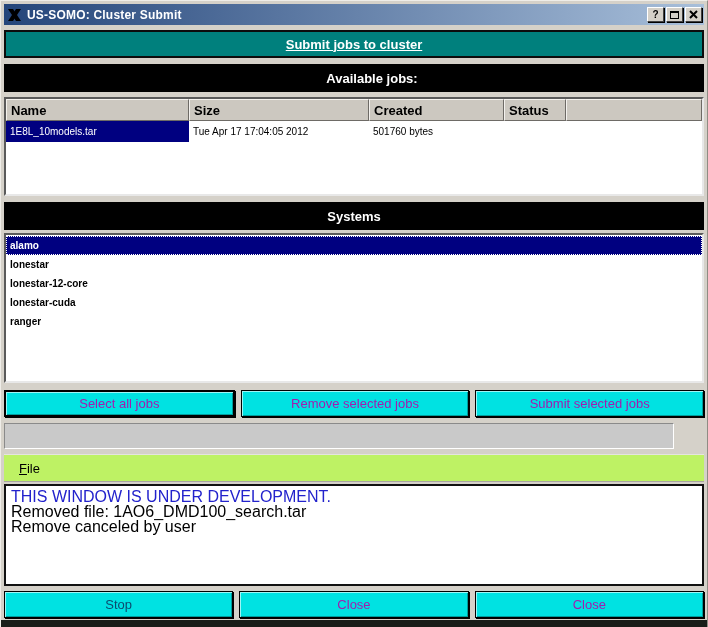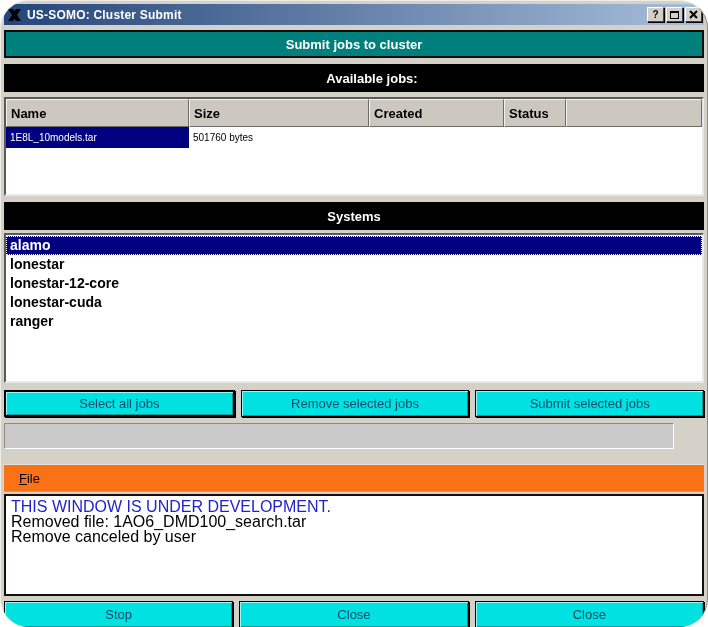--- a/index.html
+++ b/index.html
@@ -8,60 +8,60 @@
     --cyan:#00e2e2;
     --navy:#000080;
     --blue-note:#2222cc;
     --tb-from:#24457a;
     --tb-to:#a8bfda;
     --strip:#191d19;
   }
   *{box-sizing:border-box;margin:0;padding:0;}
   body{margin:0;font-family:"Liberation Sans","DejaVu Sans",sans-serif;background:#fff;}
   .window{width:708px;height:627px;background:var(--win-bg);padding:3px 3px 0 3px;position:relative;overflow:hidden;
-          border-left:1px solid #efede8;border-top:1px solid #efede8;border-right:1px solid #8f8c84;border-radius:28px;}
+          border-left:1px solid #efede8;border-top:1px solid #efede8;border-right:1px solid #8f8c84;}
   
   .titlebar{height:21px;display:flex;align-items:center;background:linear-gradient(to right,var(--tb-from),var(--tb-to));padding:0 2px;}
   .app-icon{width:17px;height:17px;display:flex;align-items:center;justify-content:center;margin-right:4px;flex:0 0 auto;}
   .title-text{color:#fff;font-weight:bold;font-size:12px;letter-spacing:.2px;flex:1 1 auto;white-space:nowrap;}
   .tb-btn{width:17px;height:15px;background:#d4d0c8;border-top:1px solid #fff;border-left:1px solid #fff;
           border-right:1px solid #404040;border-bottom:1px solid #404040;box-shadow:1px 1px 0 #000;
           display:flex;align-items:center;justify-content:center;font-size:10px;font-weight:bold;color:#000;
           margin-left:2px;cursor:pointer;line-height:1;}
   .max-glyph{width:9px;height:8px;border:1px solid #000;border-top-width:2px;}
   
   .banner{display:flex;align-items:center;justify-content:center;color:#fff;font-weight:bold;font-size:13px;}
-  .banner.teal{margin-top:5px;height:28px;background:var(--teal);border:2px solid #0c0c0c;}
+  .banner.teal{margin-top:5px;height:28px;background:var(--teal);border:2px solid #0c0c0c;text-decoration:underline;}
   .banner.black{height:28px;background:#000;border:1px solid #000;}
   .banner.available{margin-top:6px;padding-left:36px;}
   .banner.systems{margin-top:6px;}
   
   .jobs-table{margin-top:5px;height:99px;background:#fff;border:2px solid;border-color:#5a5a5a #e8e8e8 #e8e8e8 #5a5a5a;overflow:hidden;}
-  .thead{display:grid;grid-template-columns:183px 180px 135px 62px 1fr;height:28px;}
+  .thead{display:grid;grid-template-columns:183px 180px 135px 62px 1fr;height:22px;}
   .th{background:#ccc8c0;color:#000;font-weight:bold;font-size:13px;display:flex;align-items:center;padding:0 4px;
       border-top:1px solid #f4f2ee;border-left:1px solid #f4f2ee;border-right:1px solid #6e6b66;border-bottom:1px solid #6e6b66;cursor:pointer;}
   .trow{display:grid;grid-template-columns:183px 180px 135px 62px 1fr;height:21px;cursor:pointer;}
   .td{font-size:10px;font-weight:normal;color:#000;display:flex;align-items:center;padding:0 4px;white-space:nowrap;overflow:hidden;}
   .td.selected{background:var(--navy);color:#fff;}
   
   .systems-list{margin-top:3px;height:150px;background:#fff;border:2px solid;border-color:#5a5a5a #e8e8e8 #e8e8e8 #5a5a5a;overflow:hidden;padding-top:1px;}
-  .sys-item{font-size:14px;font-weight:bold;color:#000;padding:1px 4px;height:19px;line-height:17px;cursor:pointer;}
+  .sys-item{font-size:10px;font-weight:bold;color:#000;padding:1px 4px;height:19px;line-height:17px;cursor:pointer;}
   .sys-item.selected{background:var(--navy);color:#fff;outline:1px dotted #fff;outline-offset:-1px;}
   
   .btn-row{display:flex;gap:6px;margin-top:7px;}
   .btn-row.footer{margin-top:5px;}
   .cyan-btn{flex:1 1 0;height:27px;background:var(--cyan);border:1px solid #000;box-shadow:inset 1px 1px 0 #9df6f6,inset -1px -1px 0 #009c9c,1px 1px 0 #000;
-            font-family:"Liberation Sans","DejaVu Sans",sans-serif;font-size:13px;color:#0c4a6e;cursor:pointer;}
+            font-family:"Liberation Sans","DejaVu Sans",sans-serif;font-size:13px;color:#a21caf;cursor:pointer;}
   .cyan-btn.default{border:2px solid #000;}
   .cyan-btn.disabled{color:#0c4a6e;}
   
   .progress-row{margin-top:6px;height:26px;display:flex;}
   .progress{width:calc(100% - 30px);height:100%;background:#c9c9c9;border:1px solid;border-color:#8a8a8a #ffffff #ffffff #8a8a8a;}
   
-  .menubar{margin-top:15px;height:28px;background:#f97316;display:flex;align-items:center;padding-left:9px;
+  .menubar{margin-top:5px;height:28px;background:#bef264;display:flex;align-items:center;padding-left:9px;
            border-top:1px solid #e6e4df;border-bottom:1px solid #a8a5a0;}
   .menu-item{font-size:13px;color:#000;padding:2px 6px;cursor:pointer;}
   
   .log{margin-top:2px;height:102px;background:#fff;border:2px solid #111;padding:3px 5px;overflow:hidden;}
   .log-line{font-size:16px;line-height:15px;white-space:nowrap;}
   
   .bottom-strip{margin:2px -3px 0 -3px;height:8px;background:var(--strip);}
 </style>
 </head>
 <body>
@@ -94,20 +94,21 @@
     <div class="thead" id="jobs-head">
         <div class="th">Name</div>
         <div class="th">Size</div>
         <div class="th">Created</div>
         <div class="th">Status</div>
         <div class="th"></div>
       </div>
     <div id="jobs-body">
         <div class="trow">
           <div class="td selected">1E8L_10models.tar</div>
+          <div class="td">Tue Apr 17 17:04:05 2012</div>
           <div class="td">501760 bytes</div>
           <div class="td"></div>
           <div class="td"></div>
         </div>
       </div>
   </div>
 
   <div class="banner black systems">Systems</div>
   <div class="systems-list" id="systems-list">
       <div class="sys-item selected">alamo</div>

